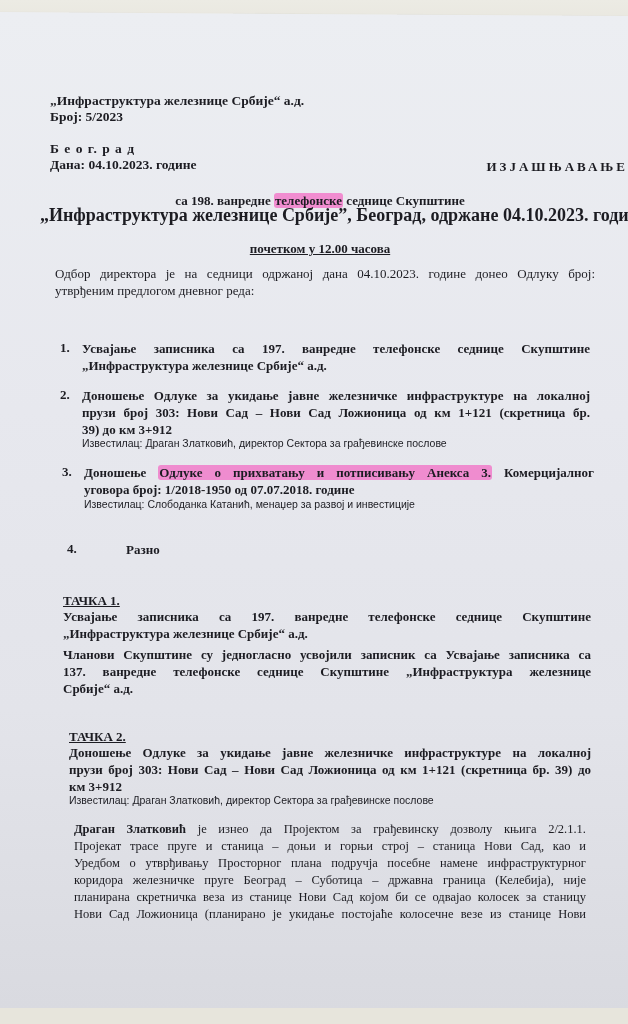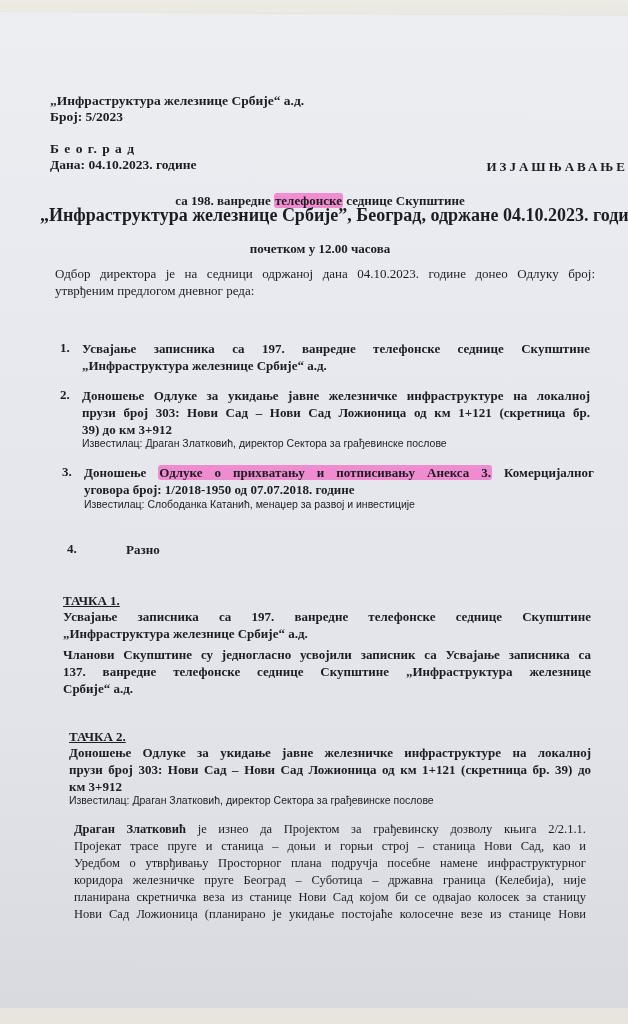--- a/index.html
+++ b/index.html
@@ -54,21 +54,21 @@
   <div class="abs hdr b" style="left:50px;top:93px;">„Инфраструктура железнице Србије“ а.д.</div>
   <div class="abs hdr b" style="left:50px;top:109px;">Број:  5/2023</div>
   <div class="abs hdr b" style="left:50px;top:125px;margin-top:32px;">Дана: 04.10.2023. године</div>
   <div class="abs hdr b" style="left:50px;top:141px;letter-spacing:1px;">Б е о г. р а д</div>
 
   <div class="abs title" style="top:159px;text-align:right;">ИЗЈАШЊАВАЊЕ</div>
   <div class="abs center" style="top:193px;">
     <span>са 198. ванредне </span><span class="hl">телефонске</span><span> седнице Скупштине</span>
   </div>
   <div class="abs center" style="top:207px;font-size:18px;">„Инфраструктура железнице Србије”, Београд, одржане 04.10.2023. године са</div>
-  <div class="abs center" style="top:241px;">почетком у 12.00 часова</div>
+  <div class="abs center" style="top:241px;text-decoration:underline;">почетком у 12.00 часова</div>
 
   <div class="abs para" style="left:55px;top:265px;width:540px;">
     <span class="justify-line">Одбор директора је на седници одржаној дана 04.10.2023. године донео Одлуку број:</span>
     <span class="last-line">утврђеним предлогом дневног реда:</span>
   </div>
 
   <div class="abs item-num" style="left:60px;top:340px;">1.</div>
   <div class="abs item-text" style="left:82px;top:340px;width:508px;">
     <span class="justify-line">Усвајање записника са 197. ванредне телефонске седнице Скупштине</span>
     <span class="last-line">„Инфраструктура железнице Србије“ а.д.</span>

